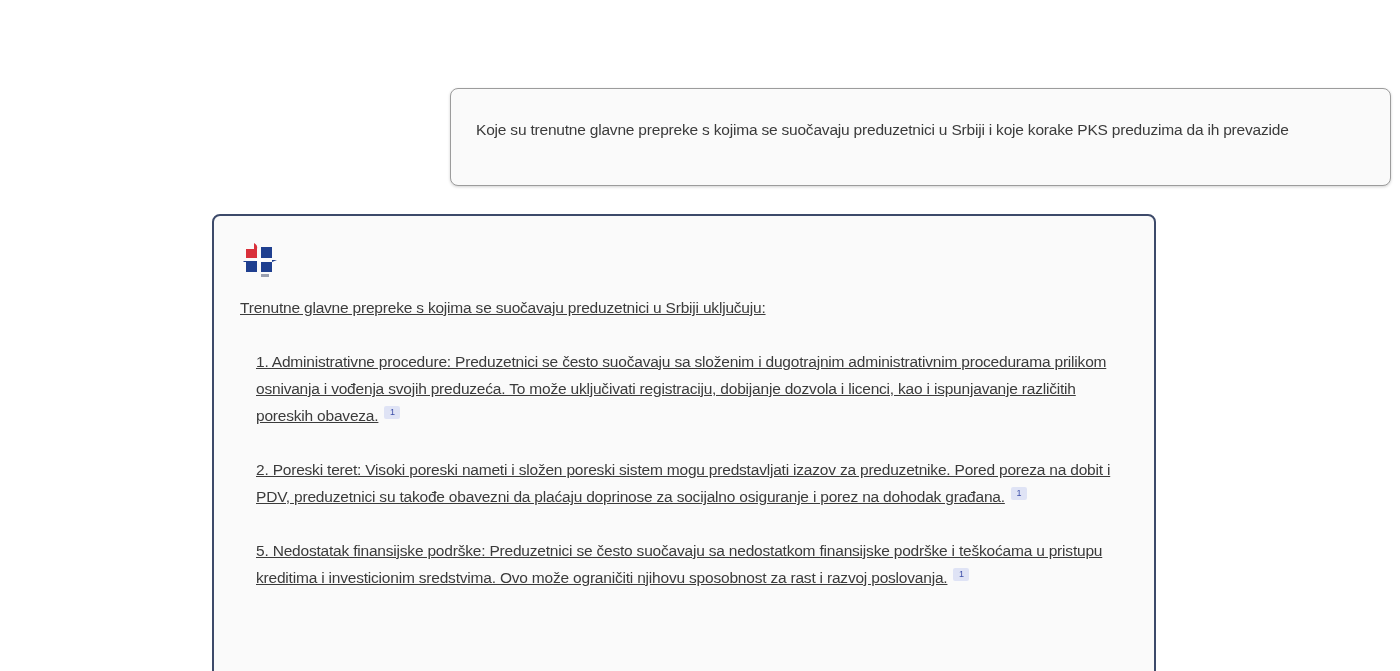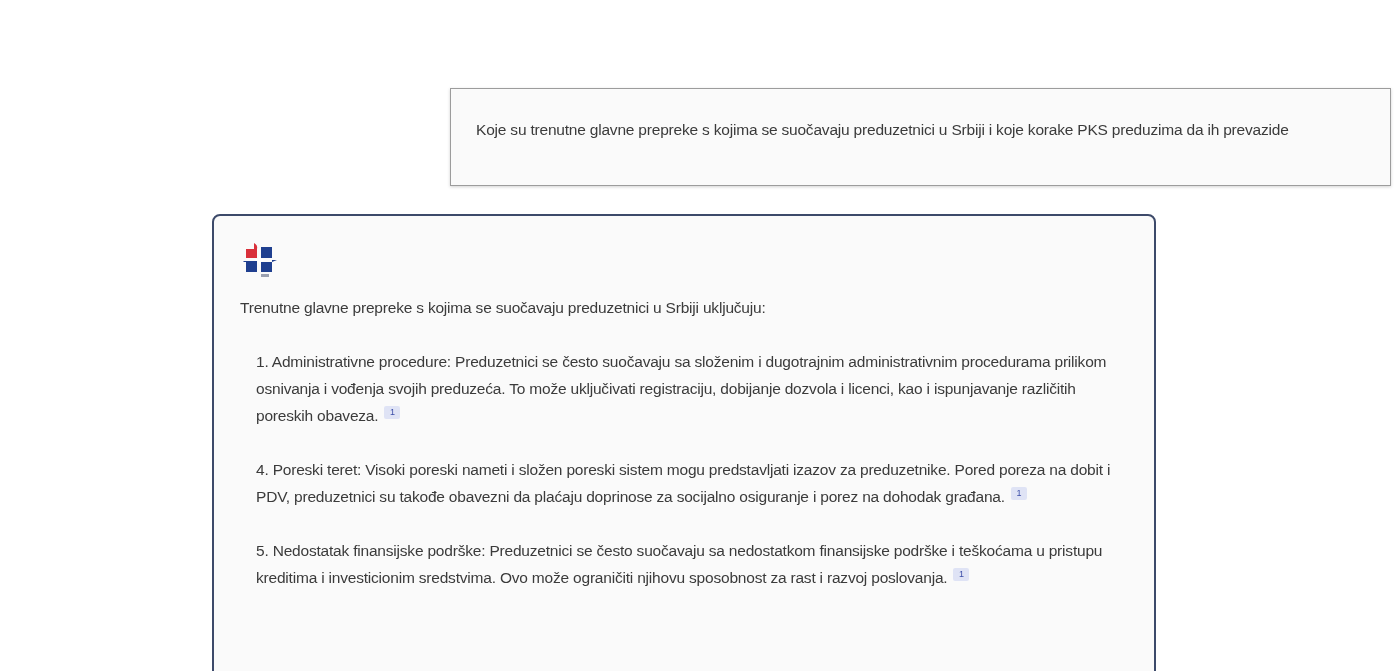--- a/index.html
+++ b/index.html
@@ -18,21 +18,21 @@
       height: 671px;
     }
     .user-bubble {
       position: absolute;
       left: 450px;
       top: 88px;
       width: 941px;
       height: 98px;
       box-sizing: border-box;
       border: 1.5px solid #9c9c9c;
-      border-radius: 0;
+      border-radius: 8px;
       background: #fafafa;
       box-shadow: 0 1px 3px rgba(0,0,0,0.18);
       padding: 27px 24px 0 25px;
     }
     .user-text {
       font-size: 15.5px;
       line-height: 27px;
       color: #3b3b3b;
       letter-spacing: -0.2px;
       margin: 0;
@@ -54,20 +54,21 @@
       height: 38px;
       margin-left: 2px;
       margin-bottom: 14px;
       display: block;
     }
     .answer-text {
       font-size: 15.5px;
       line-height: 27px;
       color: #3b3b3b;
       letter-spacing: -0.2px;
+      text-decoration: underline;
     }
     .answer-intro {
       margin: 0 0 27px 0;
     }
     .answer-item {
       margin: 0 0 27px 16px;
     }
     .cite {
       display: inline-block;
       vertical-align: super;
@@ -110,19 +111,19 @@
       <path d="M12 18 L17.5 16 L23 18 L17.5 20 Z" fill="#ffffff"></path>
 
       <rect x="19" y="32" width="8" height="3" fill="#9aa0b0"></rect>
     </svg>
 
     <div class="answer-text">
       <p class="answer-intro">Trenutne glavne prepreke s kojima se suočavaju preduzetnici u Srbiji uključuju:</p>
 
       <p class="answer-item"><span>1. Administrativne procedure: Preduzetnici se često suočavaju sa složenim i dugotrajnim administrativnim procedurama prilikom osnivanja i vođenja svojih preduzeća. To može uključivati registraciju, dobijanje dozvola i licenci, kao i ispunjavanje različitih poreskih obaveza.</span><span class="cite">1</span></p>
 
-      <p class="answer-item"><span>4. Poreski teret: Visoki poreski nameti i složen poreski sistem mogu predstavljati izazov za preduzetnike. Pored poreza na dobit i PDV, preduzetnici su takođe obavezni da plaćaju doprinose za socijalno osiguranje i porez na dohodak građana.</span><span class="cite">1</span></p>
+      <p class="answer-item"><span>2. Poreski teret: Visoki poreski nameti i složen poreski sistem mogu predstavljati izazov za preduzetnike. Pored poreza na dobit i PDV, preduzetnici su takođe obavezni da plaćaju doprinose za socijalno osiguranje i porez na dohodak građana.</span><span class="cite">1</span></p>
 
       <p class="answer-item"><span>5. Nedostatak finansijske podrške: Preduzetnici se često suočavaju sa nedostatkom finansijske podrške i teškoćama u pristupu kreditima i investicionim sredstvima. Ovo može ograničiti njihovu sposobnost za rast i razvoj poslovanja.</span><span class="cite">1</span></p>
     </div>
   </div>
 
 </div>
 
 </body></html>

